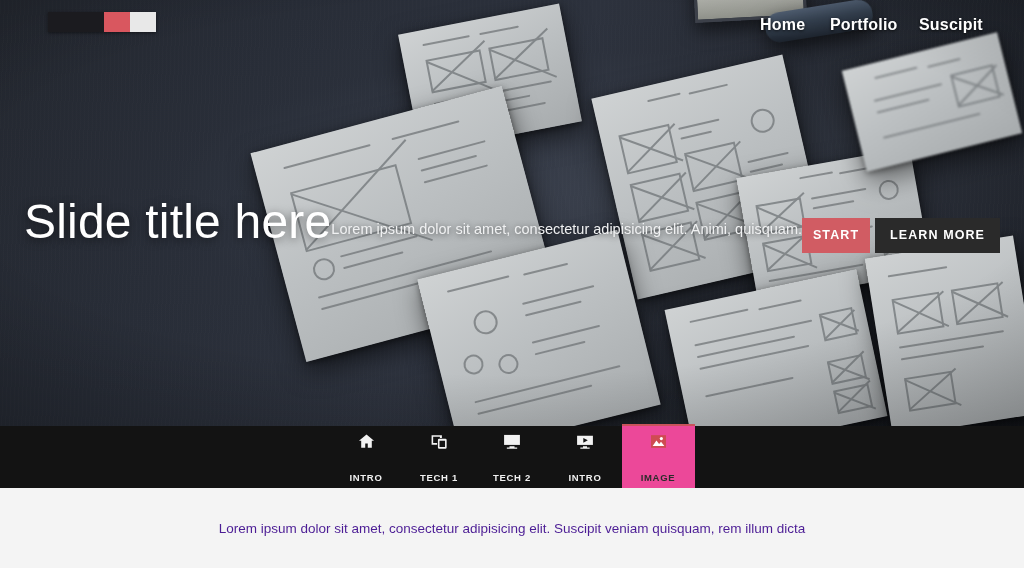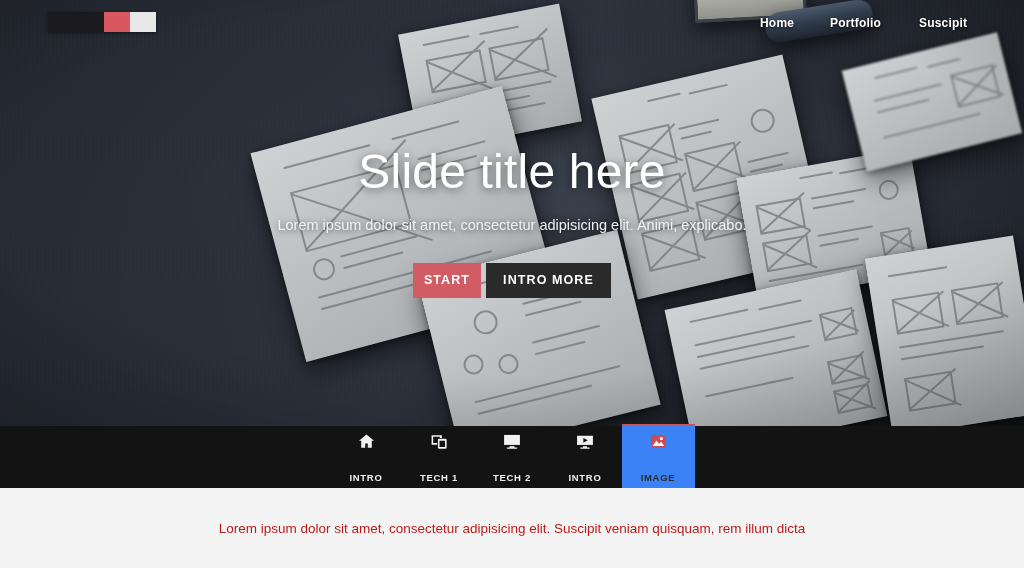--- a/index.html
+++ b/index.html
@@ -71,32 +71,32 @@
     display:flex; align-items:center; z-index:30;
   }
   .logo { position:absolute; left:48px; top:12px; display:flex; height:20px;
           box-shadow:0 1px 3px rgba(0,0,0,.5); }
   .logo-a { width:56px; background:#1b1b1f; }
   .logo-b { width:26px; background:#d9575f; }
   .logo-c { width:26px; background:#e8e8e8; }
 
   .nav { position:absolute; right:0; top:0; height:48px; display:flex; align-items:center; }
   .nav a {
-    color:#ffffff; text-decoration:none; font-size:12px; font-weight:bold;
+    color:#ffffff; text-decoration:none; font-size:16px; font-weight:bold;
     letter-spacing:.2px; padding:0 0; margin-right:0;
     text-shadow:0 1px 3px rgba(0,0,0,.75);
   }
   .nav-home{ position:absolute; left:-264px; top:16px; }
   .nav-port{ position:absolute; left:-194px; top:16px; }
   .nav-cont{ position:absolute; left:-105px; top:16px; }
 
   
   .hero-content {
     position:absolute; left:0; top:0; width:1024px; height:426px;
-    display:flex; flex-direction:column; align-items:center; justify-content:center;
+    display:flex; flex-direction:row; align-items:center; justify-content:center;
     z-index:20; padding-top:18px;
   }
   .hero-title {
     color:#fff; font-size:48px; font-weight:300; letter-spacing:.2px;
     text-shadow:0 2px 10px rgba(0,0,0,.5); line-height:1.1;
   }
   .hero-sub {
     margin-top:16px; color:#f0f1f2; font-size:14.5px; font-weight:400;
     text-align:center; max-width:500px; line-height:1.5;
     text-shadow:0 1px 6px rgba(0,0,0,.6);
@@ -115,33 +115,33 @@
     position:absolute; left:0; top:426px; width:1024px; height:62px;
     background:#131313; z-index:40; display:flex; justify-content:center;
   }
   .tab {
     width:73px; height:62px; display:flex; flex-direction:column;
     align-items:center; justify-content:center; cursor:pointer;
     color:#f0f0f0; position:relative;
   }
   .tab .lbl { font-size:9.5px; font-weight:bold; letter-spacing:.7px; margin-top:20px; }
   .tab .ico { width:22px; height:20px; display:flex; align-items:center; justify-content:center; }
-  .tab.active { background:#3b82f6; color:#2c2c2c; }
+  .tab.active { background:#ec4899; color:#2c2c2c; }
   .tab.active::before {
     content:""; position:absolute; left:0; right:0; top:-2px; height:2px; background:#c9535b;
   }
   .tab.active .ico svg { fill:#cf4b52; }
   .tab .ico svg { fill:#f2f2f2; }
 
   
   .lower {
     position:absolute; left:0; top:488px; width:1024px; height:80px;
     background:#f4f4f4; display:flex; align-items:center; justify-content:center;
   }
-  .lower-text { color:#b91c1c; font-size:13.5px; text-align:left; }
+  .lower-text { color:#4c1d95; font-size:13.5px; text-align:left; }
 </style>
 </head>
 <body>
 
 <div class="page">
 
   <div class="hero">
     <div class="hero-photo">
       <div class="desk"></div>
       <div class="desk-grain"></div>
@@ -275,24 +275,24 @@
       </div>
       <div class="nav">
         <a class="nav-home" href="#">Home</a>
         <a class="nav-port" href="#">Portfolio</a>
         <a class="nav-cont" href="#">Suscipit</a>
       </div>
     </div>
 
     <div class="hero-content">
       <div class="hero-title">Slide title here</div>
-      <div class="hero-sub">Lorem ipsum dolor sit amet, consectetur adipisicing elit. Animi, explicabo.</div>
+      <div class="hero-sub">Lorem ipsum dolor sit amet, consectetur adipisicing elit. Animi, quisquam.</div>
       <div class="hero-btns">
         <button class="btn btn-start">START</button>
-        <button class="btn btn-learn">INTRO MORE</button>
+        <button class="btn btn-learn">LEARN MORE</button>
       </div>
     </div>
   </div>
 
   <div class="tabbar">
 
     <div class="tab">
       <span class="ico">
         <svg viewBox="0 0 24 24" width="19" height="19">
             <path d="M12 3 2.5 11h2.8v9h5.1v-5.6h3.2V20h5.1v-9h2.8z"></path>

